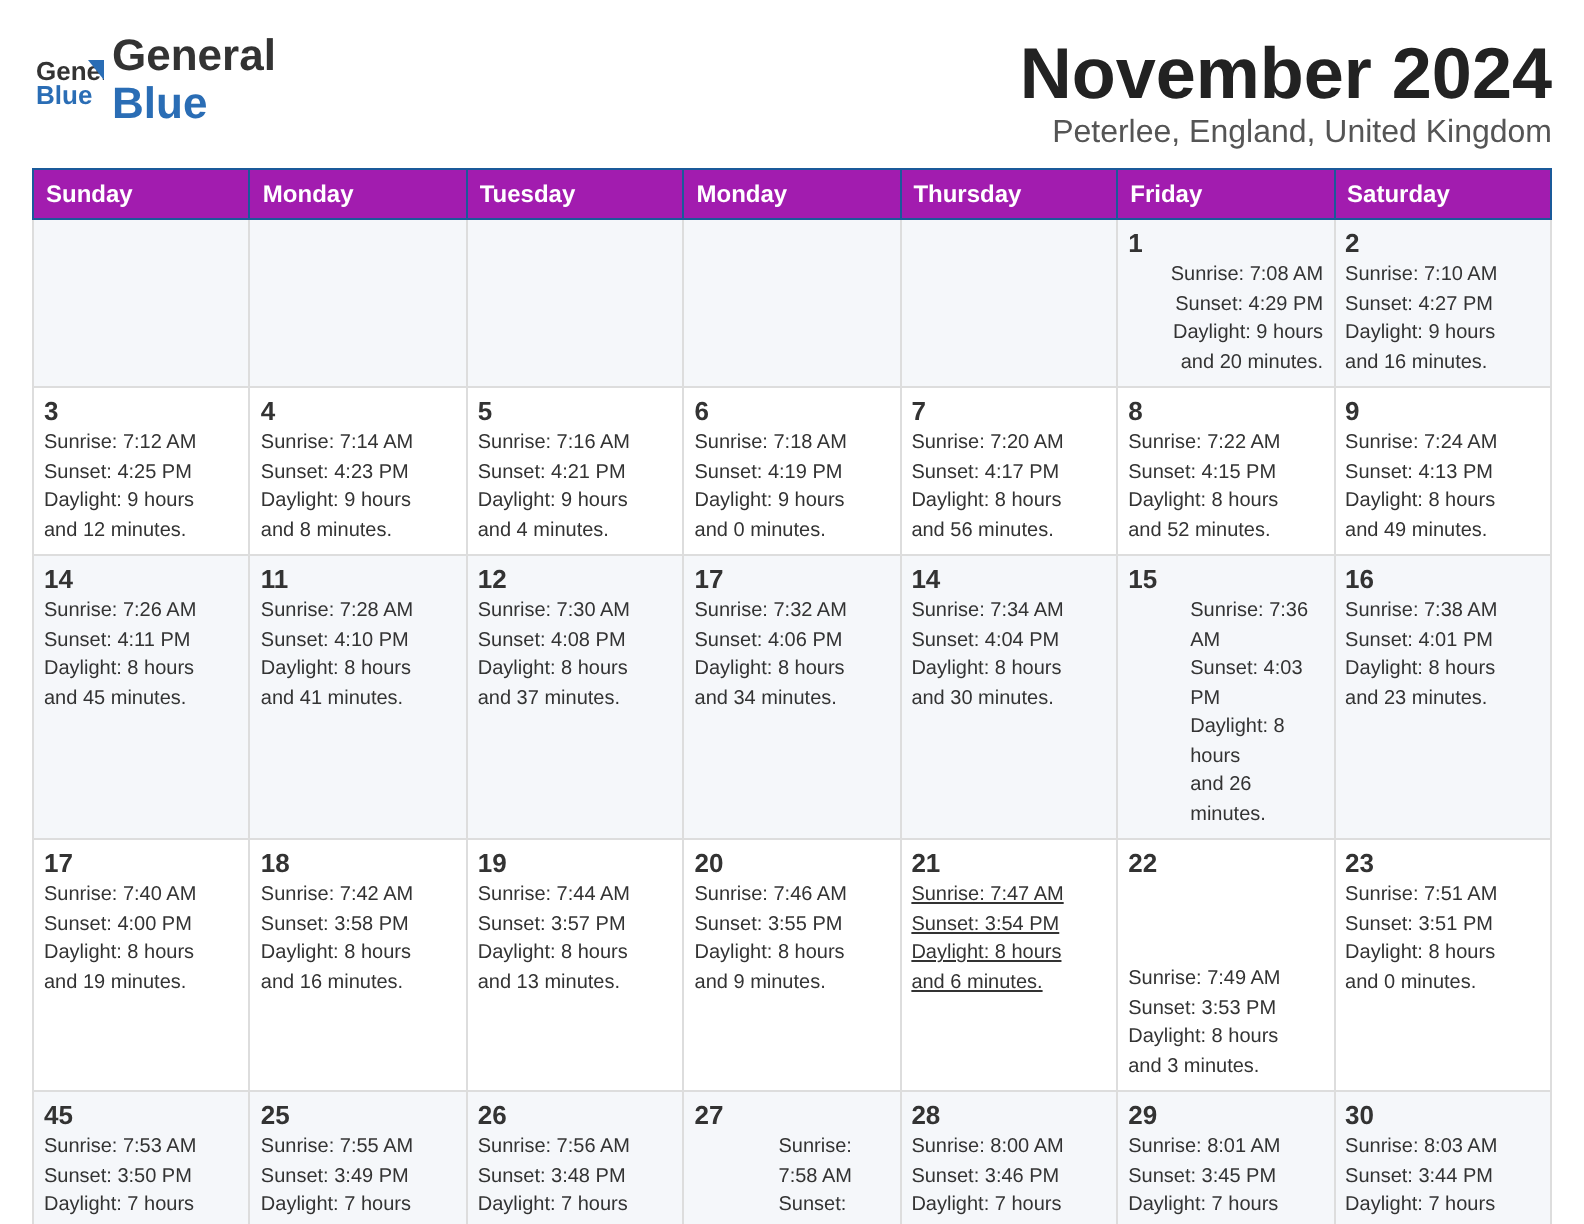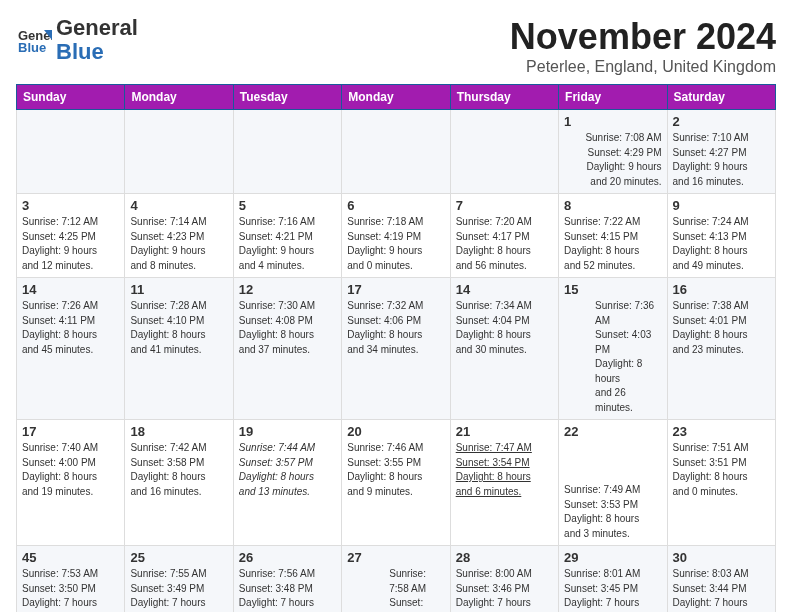--- a/index.html
+++ b/index.html
@@ -256,21 +256,21 @@
         </td>
         <td>
           <span class="day-number">18</span>
           <div class="day-info" style="white-space: pre-line;">Sunrise: 7:42 AM
 Sunset: 3:58 PM
 Daylight: 8 hours
 and 16 minutes.</div>
         </td>
         <td>
           <span class="day-number">19</span>
-          <div class="day-info" style="white-space: pre-line; font-style: italic;">Sunrise: 7:44 AM
+          <div class="day-info" style="white-space: pre-line;">Sunrise: 7:44 AM
 Sunset: 3:57 PM
 Daylight: 8 hours
 and 13 minutes.</div>
         </td>
         <td>
           <span class="day-number">20</span>
           <div class="day-info" style="white-space: pre-line;">Sunrise: 7:46 AM
 Sunset: 3:55 PM
 Daylight: 8 hours
 and 9 minutes.</div>

